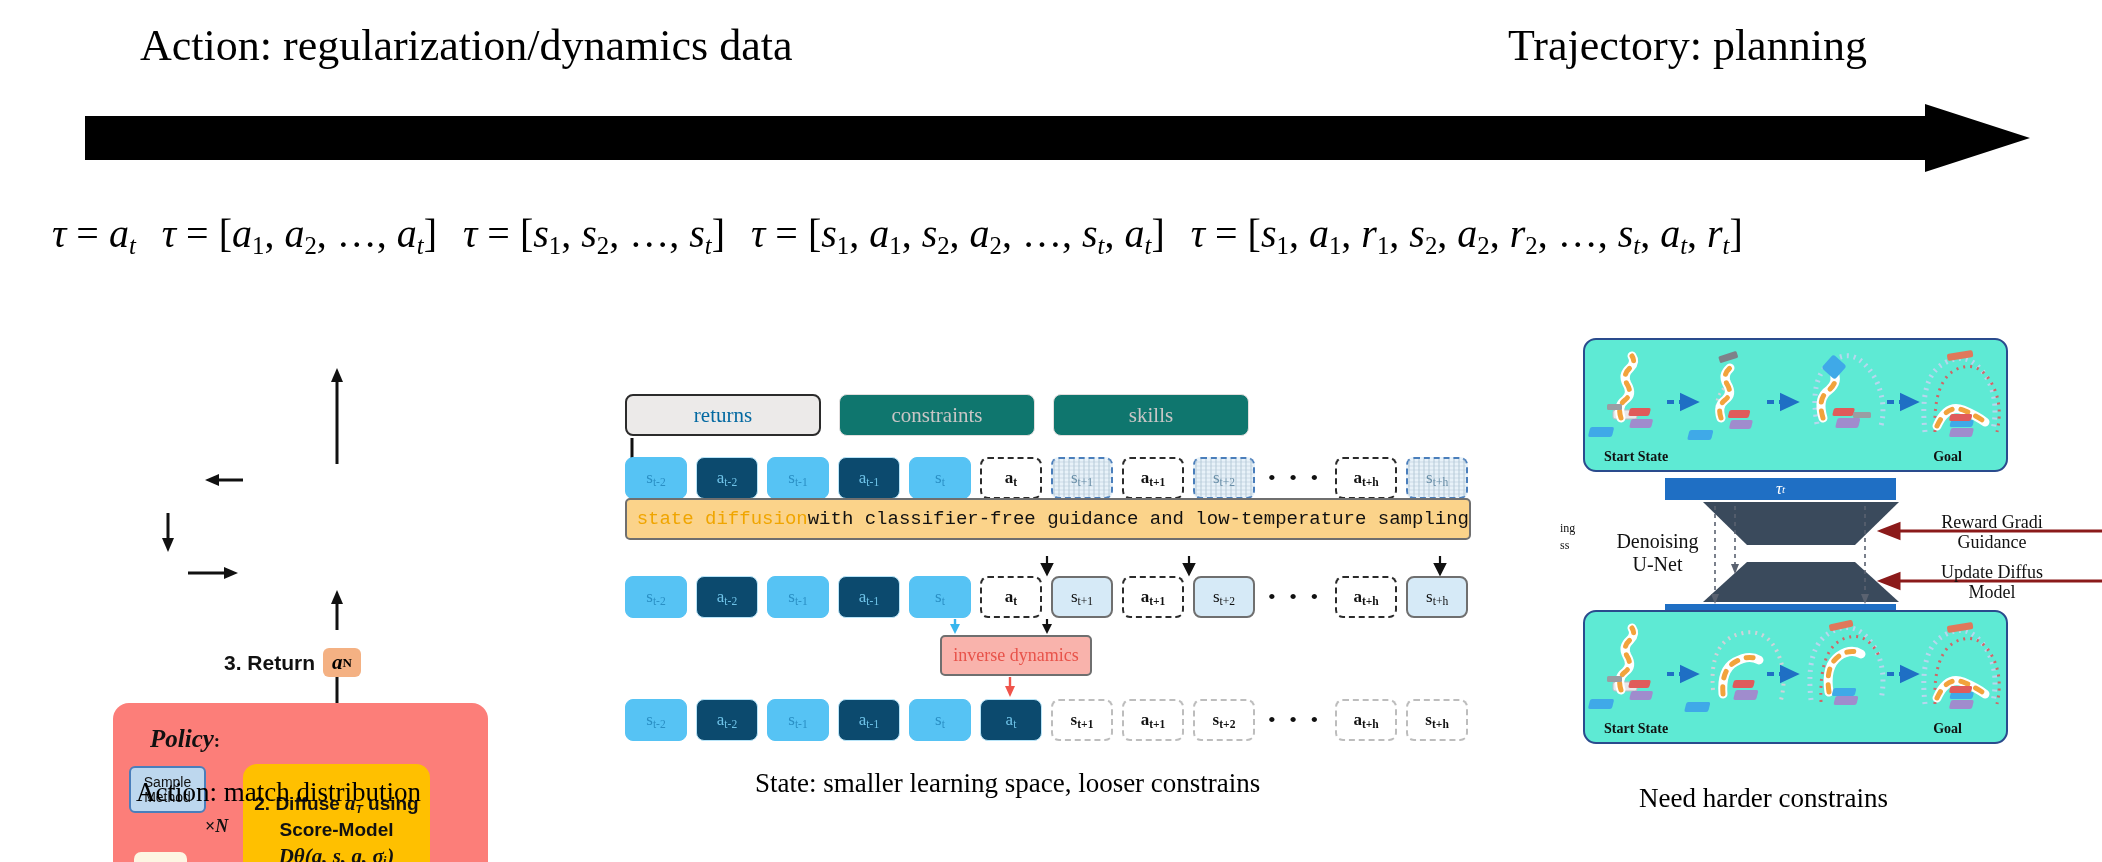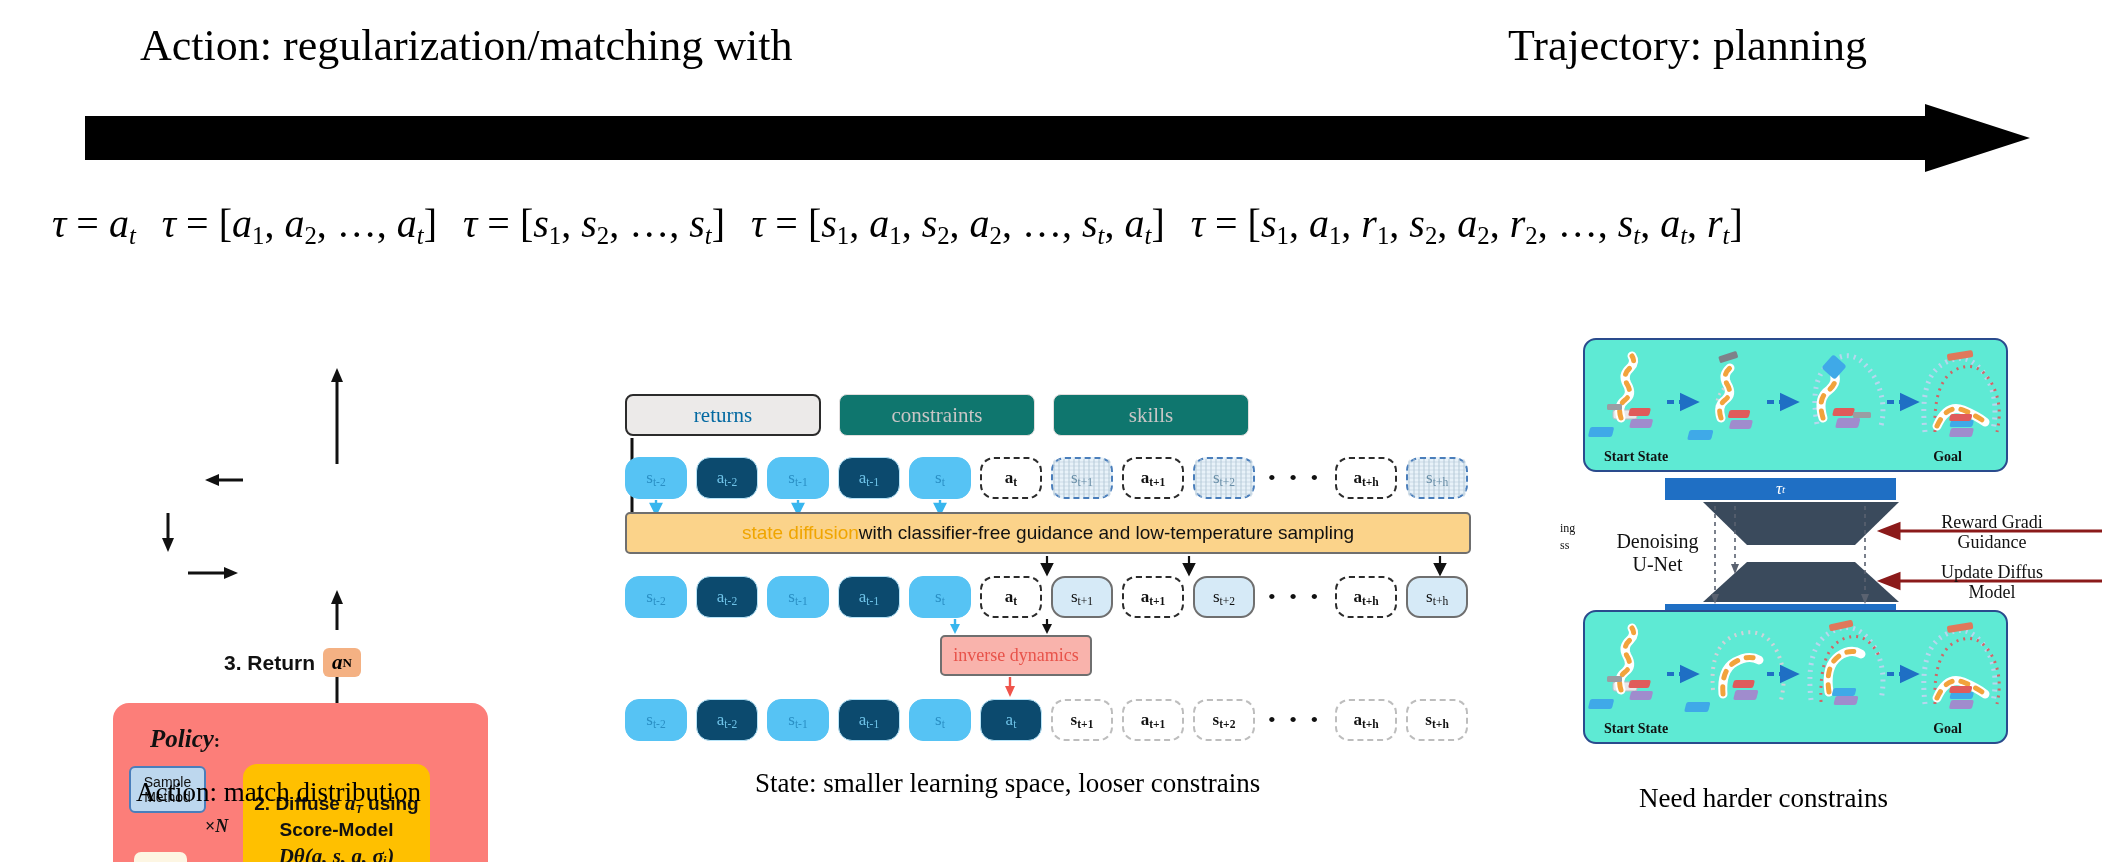--- a/index.html
+++ b/index.html
@@ -25,21 +25,21 @@
 
   .arrow-wrap { position:absolute; left:85px; top:104px; width:1945px; height:68px; }
 
   
   .eq-row {
     position: absolute;
     left: 52px; top: 190px;
     width: 2040px;
     height: 70px;
     display: flex;
-    align-items: center;
+    align-items: flex-end;
     gap: 26px;
     font-family: "Liberation Serif", serif;
     font-size: 40px;
     color:#000;
     white-space: nowrap;
   }
   .eq { font-style: italic; }
   .eq .up { font-style: normal; }
   sub.s { font-size: 0.62em; font-style: italic; vertical-align: -0.28em; }
   sub.sn { font-size: 0.62em; font-style: normal; vertical-align: -0.28em; }
@@ -111,21 +111,21 @@
   .cond {
     width:196px; height:42px; border-radius:8px;
     display:flex; align-items:center; justify-content:center;
     font-family:"Liberation Serif", serif; font-size:21px;
   }
   .cond.active { background:#eceae9; border:2.5px solid #2b2b2b; color:#0369a1; }
   .cond.inactive { background:#0f766e; border:1.5px solid #e2dede; color:#c9c6c6; }
 
   .seqrow { position:absolute; display:flex; align-items:center; gap:9px; }
   .cell {
-    width:62px; height:42px; border-radius:14px;
+    width:62px; height:42px; border-radius:8px;
     display:flex; align-items:center; justify-content:center;
     font-family:"Liberation Serif", serif; font-size:17px;
     position:relative;
   }
   .cell .lbl { position:relative; z-index:2; }
   .cell sub { font-size:0.68em; vertical-align:-0.25em; }
   .c-sblue   { background:#56c3f4; color:#2a8fc4; border:1px solid #56c3f4; }
   .c-ablue   { background:#0c4a6e; color:#6fc3e8; border:1px solid #b7e4f8; }
   .c-dash    { background:#fff; border:2px dashed #2b2b2b; color:#111; font-weight:700; }
   .c-dashl   { background:#fff; border:2px dashed #bdbdbd; color:#111; font-weight:700; }
@@ -135,24 +135,24 @@
     background-image:
       linear-gradient(90deg, rgba(180,200,215,.55) 25%, transparent 25%, transparent 50%, rgba(180,200,215,.55) 50%, rgba(180,200,215,.55) 75%, transparent 75%),
       linear-gradient(0deg, rgba(200,215,228,.5) 25%, transparent 25%, transparent 50%, rgba(200,215,228,.5) 50%, rgba(200,215,228,.5) 75%, transparent 75%);
     background-size: 10px 10px, 8px 8px;
     opacity:.9;
   }
   .c-solid-lt { background:#d6eaf7; border:2px solid #6f6f6f; color:#111; }
   .dots { font-size:22px; letter-spacing:4px; color:#111; padding:0 4px; font-family:"Liberation Serif",serif;}
 
   .diffbar {
-    position:absolute; left:15px; top:132px; width:846px; height:42px;
+    position:absolute; left:15px; top:118px; width:846px; height:42px;
     background:#fbd38a; border:2px solid #6f6f6f; border-radius:5px;
-    display:flex; align-items:center; justify-content:center;
-    font-family:Liberation Sans, sans-serif; font-size:19px; color:#111;
+    display:flex; align-items:center; justify-content:flex-end;
+    font-family:Liberation Mono, monospace; font-size:19px; color:#111;
   }
   .diffbar .hl { color:#f0a500; }
 
   .invdyn {
     position:absolute; left:330px; top:255px; width:152px; height:41px;
     background:#f9b3ac; border:2px solid #6f6f6f; border-radius:5px;
     display:flex; align-items:center; justify-content:center;
     font-family:"Liberation Serif", serif; font-size:18px; color:#e8534a;
   }
 
@@ -209,21 +209,21 @@
   }
   .cap1 { left:136px; top:777px; }
   .cap2 { left:755px; top:768px; }
   .cap3 { left:1639px; top:783px; }
 </style>
 </head>
 <body>
 
 <div class="page">
 
-  <div class="hdr-left">Action: regularization/matching with</div>
+  <div class="hdr-left">Action: regularization/dynamics data</div>
   <div class="hdr-right">Trajectory: planning</div>
 
   <div class="arrow-wrap">
     <svg width="1945" height="68" viewBox="0 0 1945 68">
       <polygon points="0,12 1840,12 1840,0 1945,34 1840,68 1840,56 0,56" fill="#000"></polygon>
     </svg>
   </div>
 
   <div class="eq-row">
     <span class="eq">

